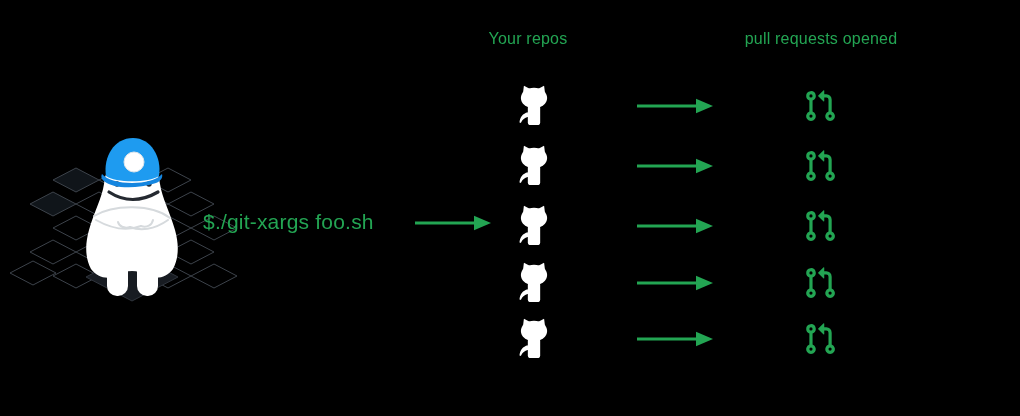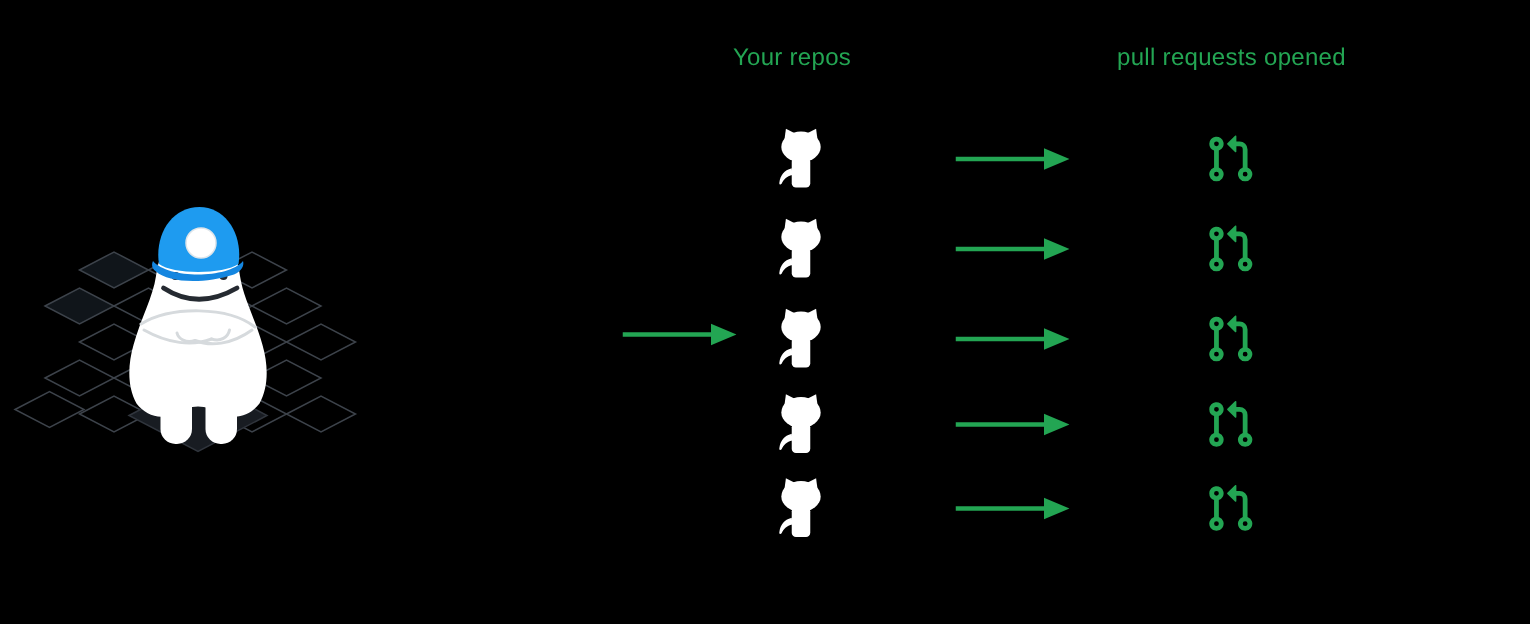--- a/index.html
+++ b/index.html
@@ -113,20 +113,21 @@
     </g>
     <g>
       <path fill="#1e9bf0" d="M106,46 C103,27 114,8 133,8 C151,8 162,27 159,46
         C149,53 115,53 106,46 Z"></path>
       <path fill="#1486e0" d="M102,44 C112,56 152,56 162,44 C163,47 161,51 156,53
         C134,60 112,58 104,51 C101,49 101,46 102,44 Z"></path>
       <circle cx="134" cy="32" r="10" fill="#ffffff" stroke="#dfe5ea" stroke-width="1"></circle>
     </g>
   </svg>
 
+  <div class="cmd">$./git-xargs foo.sh</div>
   <svg class="cmd-arrow" width="78" height="16" viewBox="0 0 76 16">
       <use href="#sym-arrow"></use>
     </svg>
 
   <div class="hdr" id="hdr-repos">Your repos</div>
   <div class="hdr" id="hdr-prs">pull requests opened</div>
 
   <div id="rows">
       <div class="flow-row" style="top: 84px;">
     <svg class="octocat-icon" width="38" height="44" viewBox="0 0 40 46">

